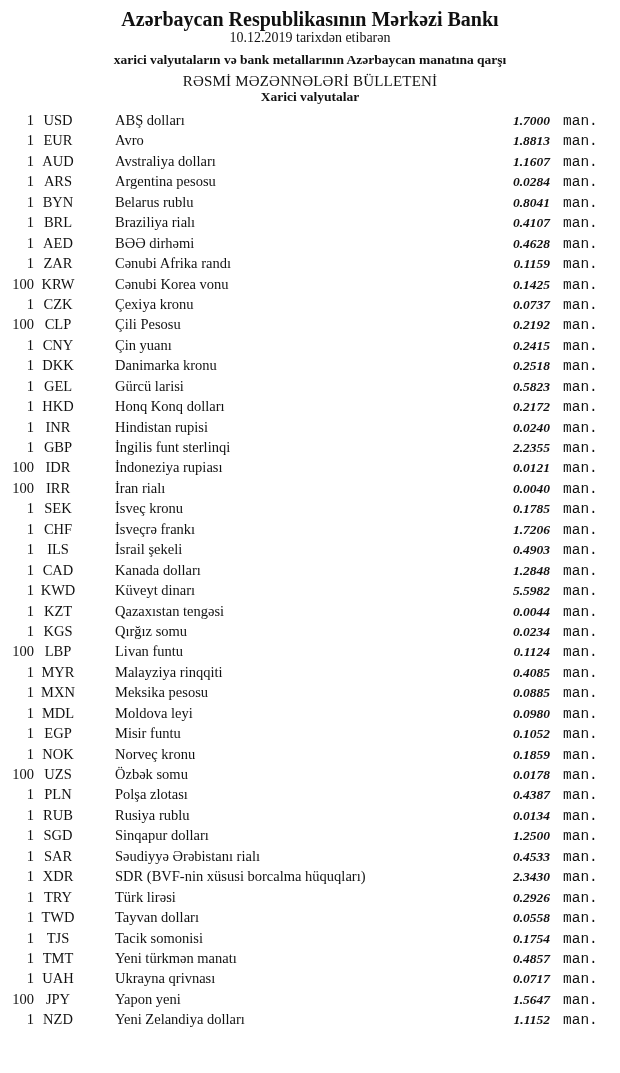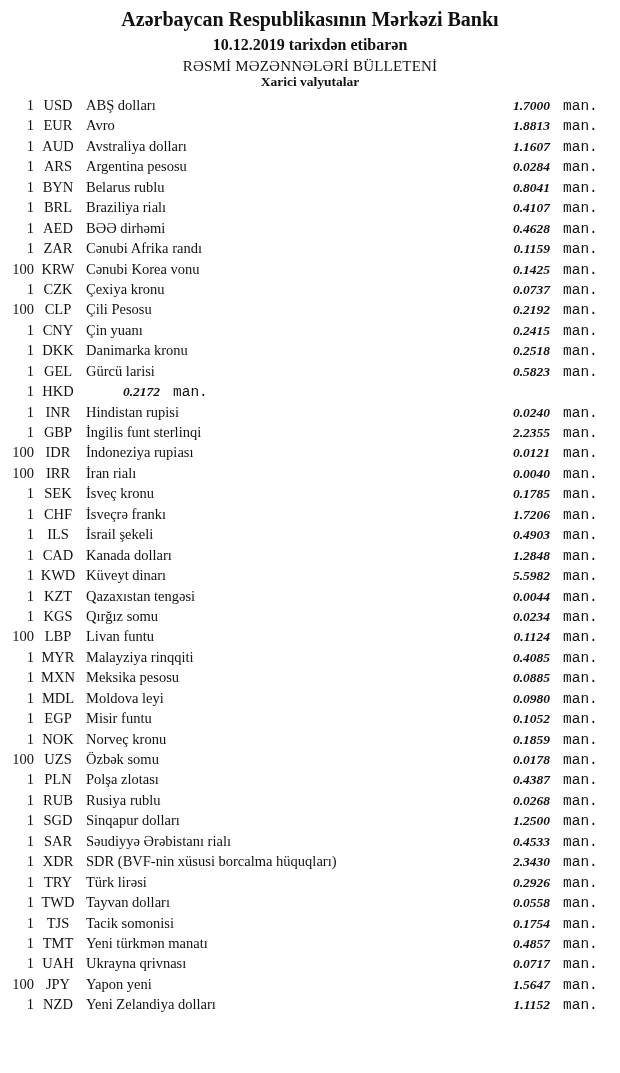--- a/index.html
+++ b/index.html
@@ -12,56 +12,57 @@
     font-family: "Liberation Serif", "DejaVu Serif", serif;
     overflow: hidden;
   }
   .page { width: 620px; height: 1028px; padding-top: 8px; }
 
   .doc-header { text-align: center; }
   .bank-name {
     font-size: 20px; font-weight: bold; line-height: 22px; margin: 0;
   }
   .date-line {
-    font-size: 16px; font-weight: bold; line-height: 16px; margin-top: 7px;
+    font-size: 14px; font-weight: normal; line-height: 16px; margin-top: 0;
   }
   .subject-line {
     font-size: 13.5px; font-weight: bold; line-height: 16px; margin-top: 6px;
   }
   .bulletin-title {
     font-size: 15px; font-weight: normal; line-height: 16px; margin-top: 5px;
     letter-spacing: 0.2px;
   }
   .section-title {
     text-align: center; font-size: 13.5px; font-weight: bold;
     line-height: 16px; 
   }
 
   .rates-table { margin-top: 5px; }
   .rate-row {
     display: flex; align-items: baseline;
     height: 20.45px; font-size: 14.5px; line-height: 20.45px;
   }
   .cell-qty  { flex: 0 0 34px; text-align: right; }
   .cell-code { flex: 0 0 48px; text-align: center; }
-  .cell-name { flex: 1 1 auto; padding-left: 4px; white-space: nowrap; overflow: hidden; }
+  .cell-name { flex: 1 1 auto; padding-left: 4px; white-space: nowrap; overflow: hidden; margin-left: 29px; }
   .cell-rate {
     flex: 0 0 78px; text-align: right;
     font-weight: bold; font-style: italic; font-size: 13.5px;
   }
   .cell-unit { flex: 0 0 70px; padding-left: 13px; font-family: Liberation Mono, monospace; }
 </style>
 </head>
 <body>
 
 <div class="page">
 
   <div class="doc-header">
     <h1 class="bank-name">Azərbaycan Respublikasının Mərkəzi Bankı</h1>
     <div class="date-line">10.12.2019 tarixdən etibarən</div>
+    <div class="subject-line">xarici valyutaların və bank metallarının Azərbaycan manatına qarşı</div>
     <div class="bulletin-title">RƏSMİ MƏZƏNNƏLƏRİ BÜLLETENİ</div>
   </div>
 
   <div class="section-title">Xarici valyutalar</div>
 
   <div class="rates-table">
   <div class="rate-row">
     <span class="cell-qty">1</span>
     <span class="cell-code">USD</span>
     <span class="cell-name">ABŞ dolları</span>
@@ -169,20 +170,21 @@
     <span class="cell-qty">1</span>
     <span class="cell-code">GEL</span>
     <span class="cell-name">Gürcü larisi</span>
     <span class="cell-rate">0.5823</span>
     <span class="cell-unit">man.</span>
   </div>
 
   <div class="rate-row">
     <span class="cell-qty">1</span>
     <span class="cell-code">HKD</span>
+    <span class="cell-name">Honq Konq dolları</span>
     <span class="cell-rate">0.2172</span>
     <span class="cell-unit">man.</span>
   </div>
 
   <div class="rate-row">
     <span class="cell-qty">1</span>
     <span class="cell-code">INR</span>
     <span class="cell-name">Hindistan rupisi</span>
     <span class="cell-rate">0.0240</span>
     <span class="cell-unit">man.</span>
@@ -329,21 +331,21 @@
     <span class="cell-code">PLN</span>
     <span class="cell-name">Polşa zlotası</span>
     <span class="cell-rate">0.4387</span>
     <span class="cell-unit">man.</span>
   </div>
 
   <div class="rate-row">
     <span class="cell-qty">1</span>
     <span class="cell-code">RUB</span>
     <span class="cell-name">Rusiya rublu</span>
-    <span class="cell-rate">0.0268</span>
+    <span class="cell-rate">0.0134</span>
     <span class="cell-unit">man.</span>
   </div>
 
   <div class="rate-row">
     <span class="cell-qty">1</span>
     <span class="cell-code">SGD</span>
     <span class="cell-name">Sinqapur dolları</span>
     <span class="cell-rate">1.2500</span>
     <span class="cell-unit">man.</span>
   </div>

